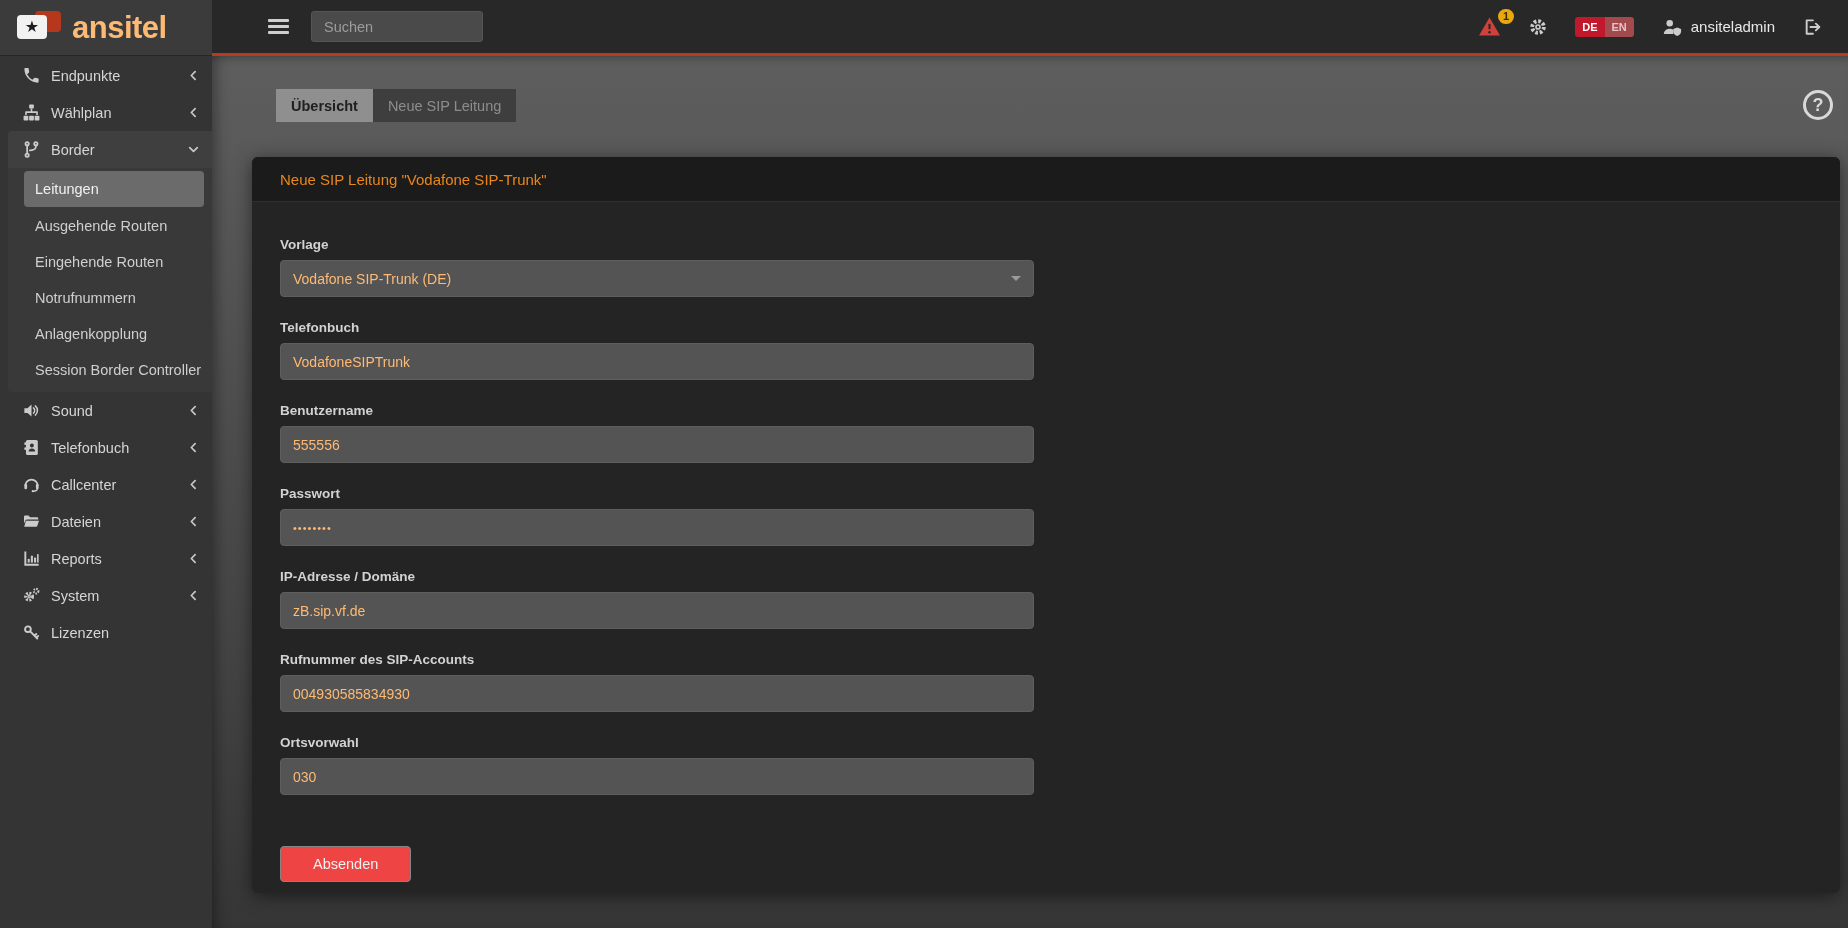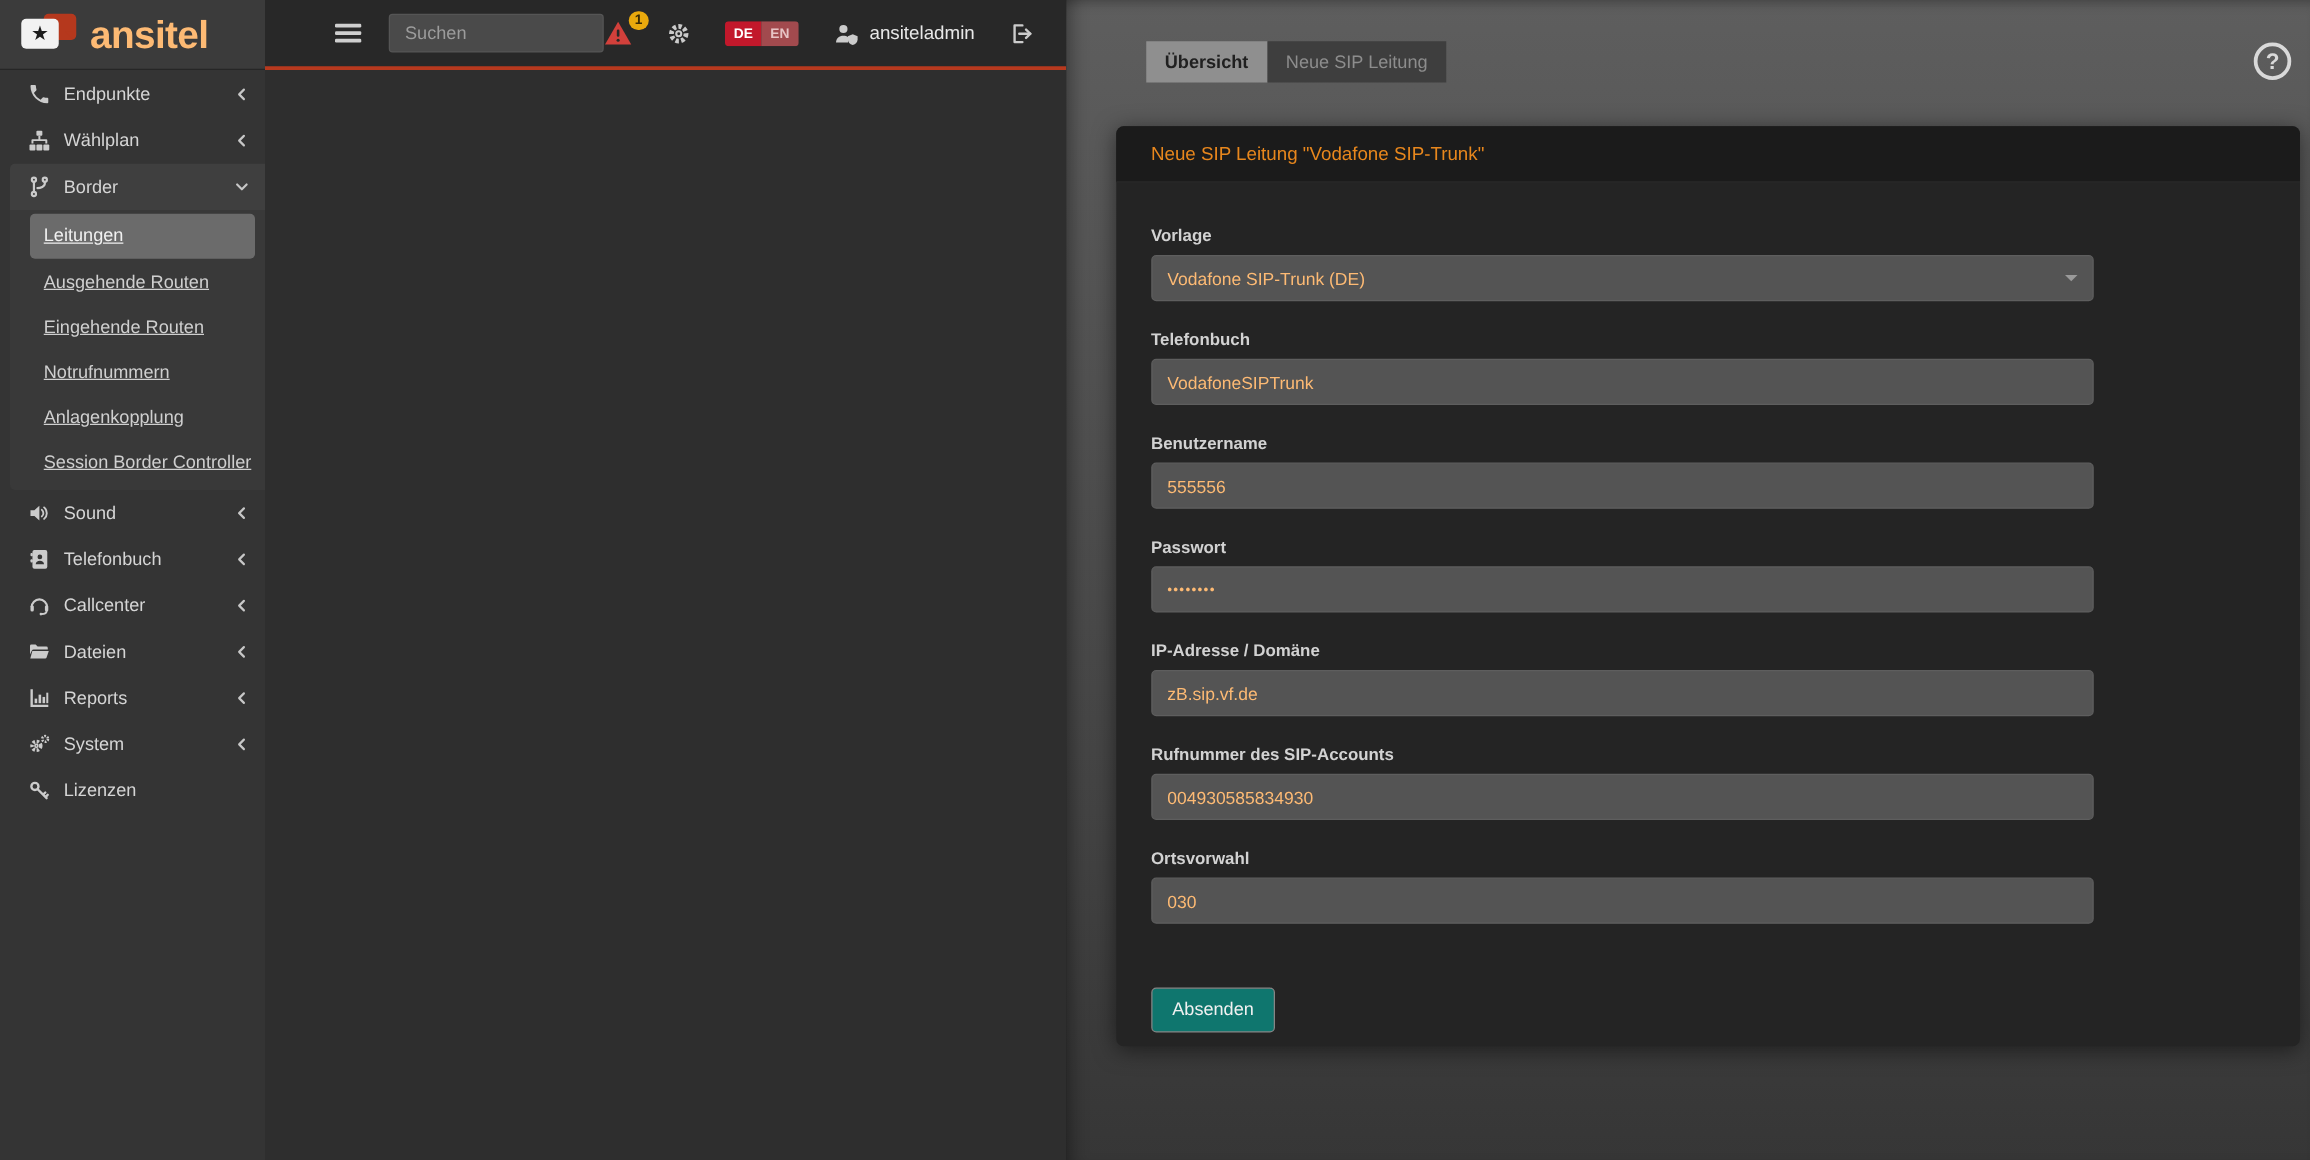--- a/index.html
+++ b/index.html
@@ -23,25 +23,25 @@
   .mi { height:37px; display:flex; align-items:center; padding-left:22px; cursor:pointer; color:#d5d5d5; font-size:14.5px; }
   .mi-icon { width:19px; height:19px; margin-right:10px; color:#cbcbcb; flex:none; display:flex; align-items:center; justify-content:center; }
   .mi-icon svg { width:19px; height:19px; display:block; }
   .mi-label { flex:1; }
   .mi-chev { width:20px; margin-right:12px; color:#c7c7c7; display:flex; justify-content:flex-end; }
   .mi-chev svg { width:13px; height:13px; }
 
   .menu-group-active { margin-left:8px; }
   .mi-active { background:#3f3f3f; border-radius:4px 0 0 0; padding-left:14px; }
   .submenu { background:#393939; border-radius:0 0 0 4px; padding:2px 0 4px 0; }
-  .smi { height:36px; display:flex; align-items:center; padding-left:27px; color:#cfcfcf; font-size:14.5px; cursor:pointer;text-decoration:underline; }
+  .smi { height:36px; display:flex; align-items:center; padding-left:27px; color:#cfcfcf; font-size:14.5px; cursor:pointer; }
   .smi-selected { background:#6b6b6b; color:#f1f1f1; border-radius:4px; margin:1px 8px 1px 16px; padding-left:11px; }
 
   
-  .main-col { flex:1; display:flex; flex-direction:row; min-width:0; }
+  .main-col { flex:1; display:flex; flex-direction:column; min-width:0; }
   .topbar { height:56px; background:#282828; border-bottom:3px solid #b7391e; display:flex; align-items:center; flex:none; }
   .hamburger { margin-left:56px; width:21px; cursor:pointer; }
   .hamburger span { display:block; height:2.5px; background:#cfcfcf; border-radius:1px; margin:3.5px 0; }
   .search { margin-left:22px; width:172px; height:31px; background:#4a4a4a; border:1px solid #555; border-radius:3px;
             color:#dcdcdc; font-size:14.5px; padding:0 12px; outline:none; font-family:inherit; }
   .search::placeholder { color:#9c9c9c; }
   .tb-right { margin-left:auto; display:flex; align-items:center; gap:27px; padding-right:25px; }
   .tb-icon { cursor:pointer; display:flex; align-items:center; color:#cbcbcb; }
   .alert-wrap { position:relative; cursor:pointer; }
   .alert-badge { position:absolute; top:-7px; right:-13px; background:#e9a90d; color:#3a2b04; font-size:11px; font-weight:bold;
@@ -66,21 +66,21 @@
   .panel-header { height:45px; background:#1b1b1b; border-bottom:1px solid #2f2f2f; border-radius:6px 6px 0 0;
                   display:flex; align-items:center; padding:0 28px; }
   .panel-title { color:#e8871d; font-size:15px; }
   .panel-body { padding:35px 28px 11px 28px; }
   .form-row { margin-bottom:23px; width:754px; }
   .form-label { display:block; color:#d2d2d2; font-size:13.5px; font-weight:bold; margin-bottom:8px; }
   .form-input { width:754px; height:37px; background:#545454; border:1px solid #5e5e5e; border-radius:4px;
                 color:#fdba74; font-size:14px; padding:0 12px; outline:none; font-family:inherit; }
   .select-wrap { position:relative; width:754px; }
   .caret { position:absolute; right:13px; top:16px; width:0; height:0; border:5px solid transparent; border-top-color:#9a9a9a; pointer-events:none; }
-  .submit-btn { margin-top:28px; height:36px; padding:0 16px; background:#0f766e; border:1px solid #858585; border-radius:4px;
+  .submit-btn { margin-top:28px; height:36px; padding:0 32px; background:#ef4444; border:1px solid #858585; border-radius:4px;
                 color:#f1f1f1; font-size:14.5px; cursor:pointer; font-family:inherit; }
 </style>
 </head>
 <body>
 
 <div class="app">
 
   <aside class="sidebar">
     <div class="logo-area">
       <span class="bubbles">

